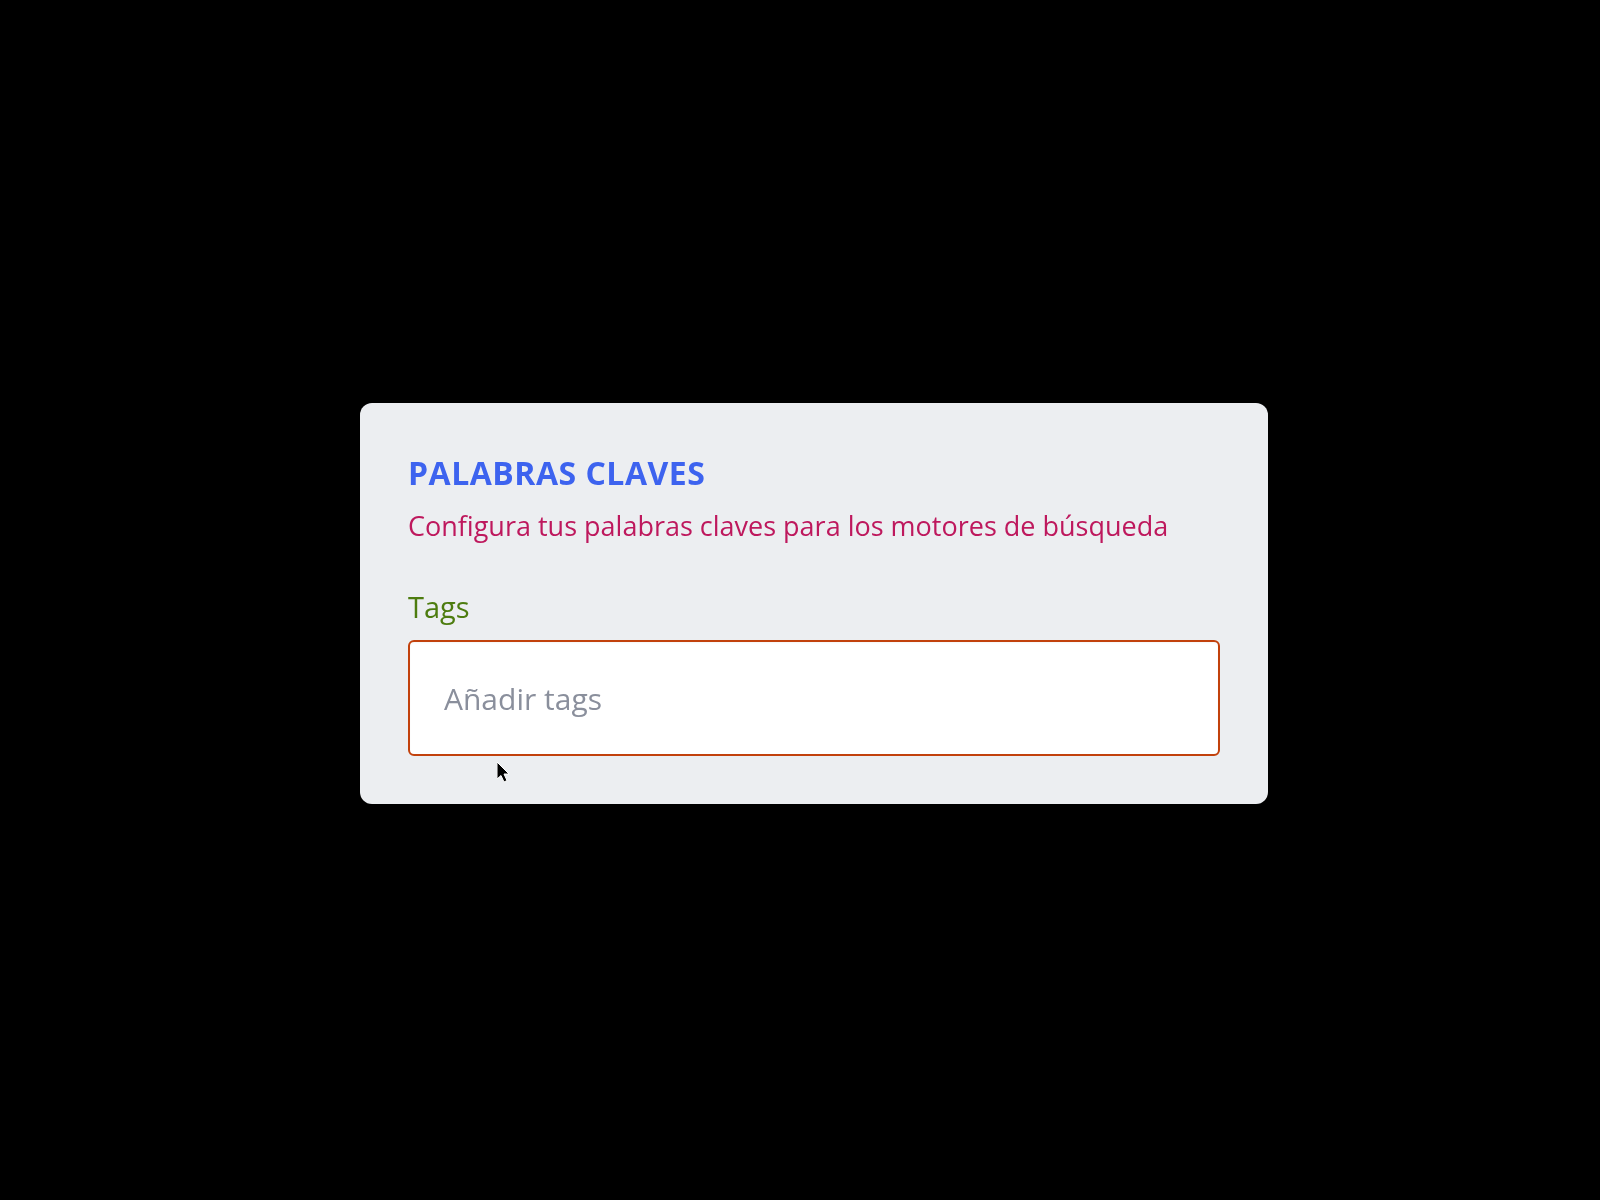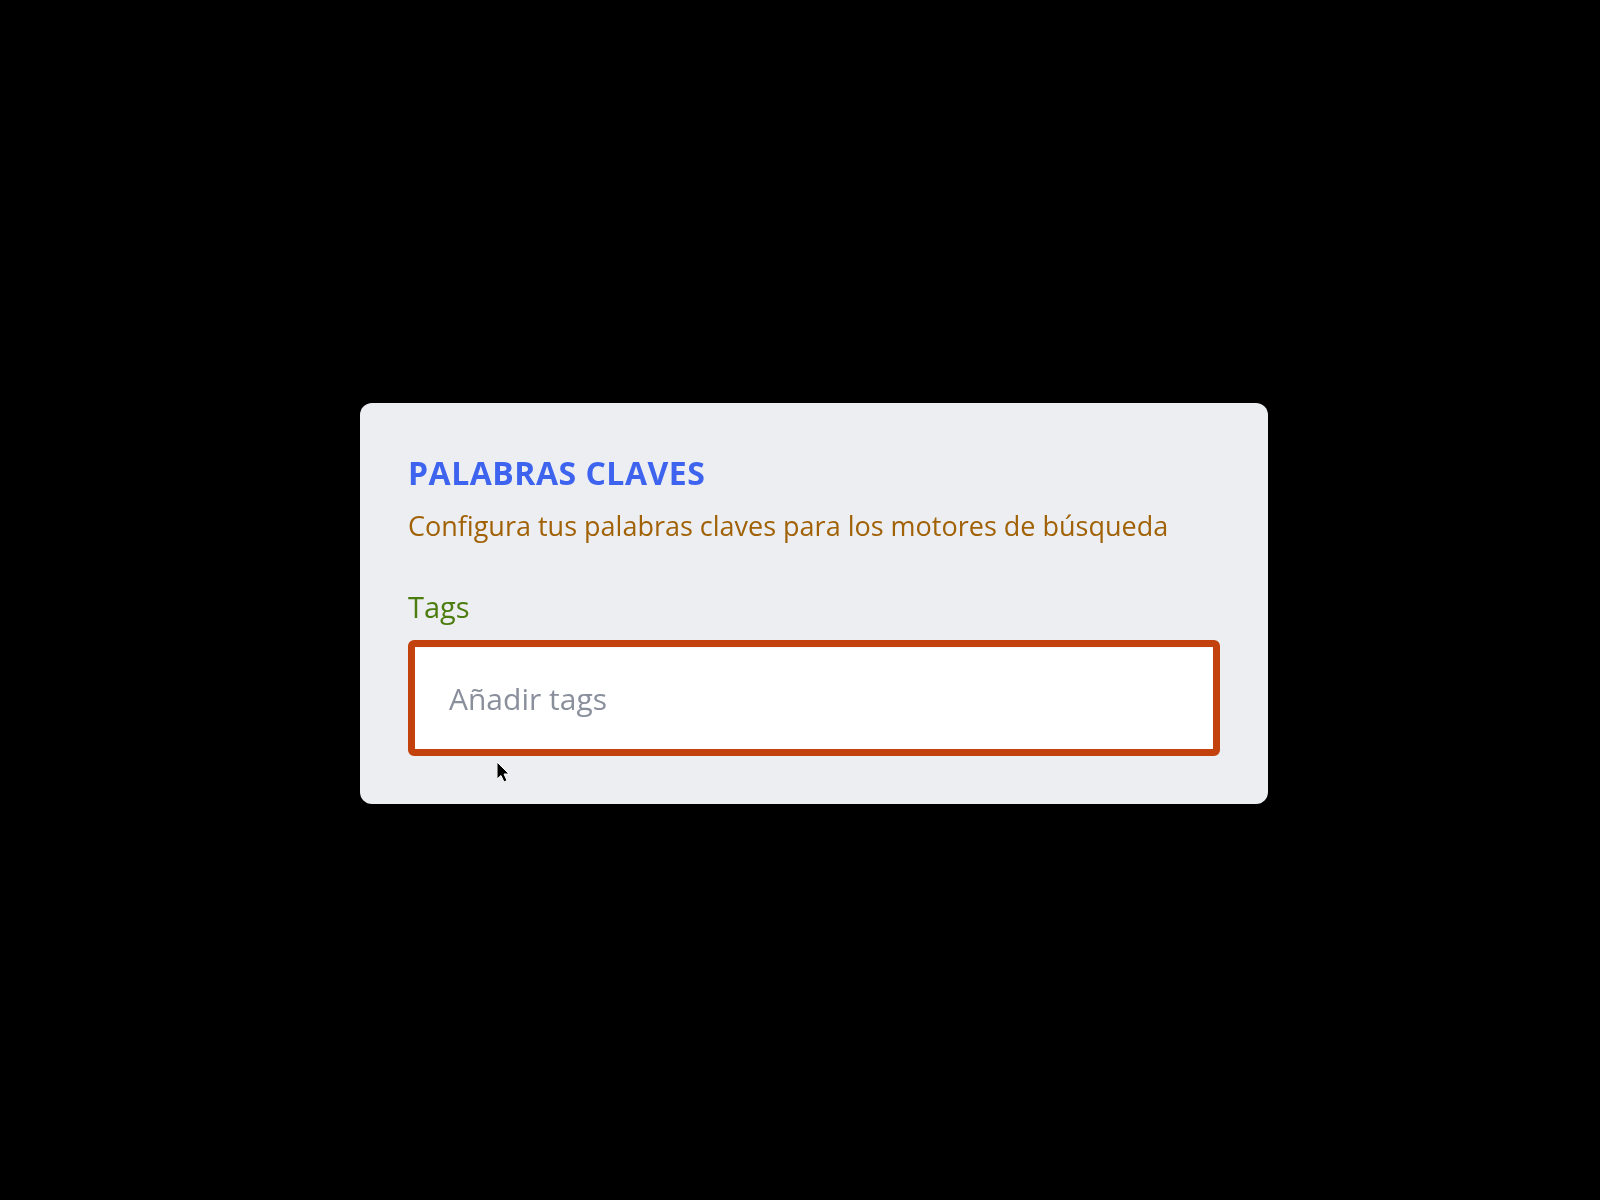--- a/index.html
+++ b/index.html
@@ -27,37 +27,37 @@
       margin-top: 12px;
     }
     .card-title {
       color: #3d63ef;
       font-size: 32px;
       font-weight: 700;
       letter-spacing: 0.5px;
       margin-bottom: 14px;
     }
     .card-subtitle {
-      color: #a16207;
+      color: #be185d;
       font-size: 27px;
       font-weight: 400;
       margin-bottom: 44px;
       line-height: 1.3;
     }
     .field-label {
       color: #4d7c0f;
       font-size: 29px;
       font-weight: 400;
       margin-bottom: 14px;
     }
     .tags-input {
       width: 100%;
       height: 116px;
       background: #ffffff;
-      border: 7px solid #c2410c;
+      border: 2px solid #c2410c;
       border-radius: 6px;
       padding: 0 34px;
       font-size: 30px;
       color: #333;
       font-family: inherit;
       outline: none;
       box-shadow: inset 0 1px 2px rgba(0,0,0,0.04);
     }
     .tags-input::placeholder {
       color: #8a8f9c;

